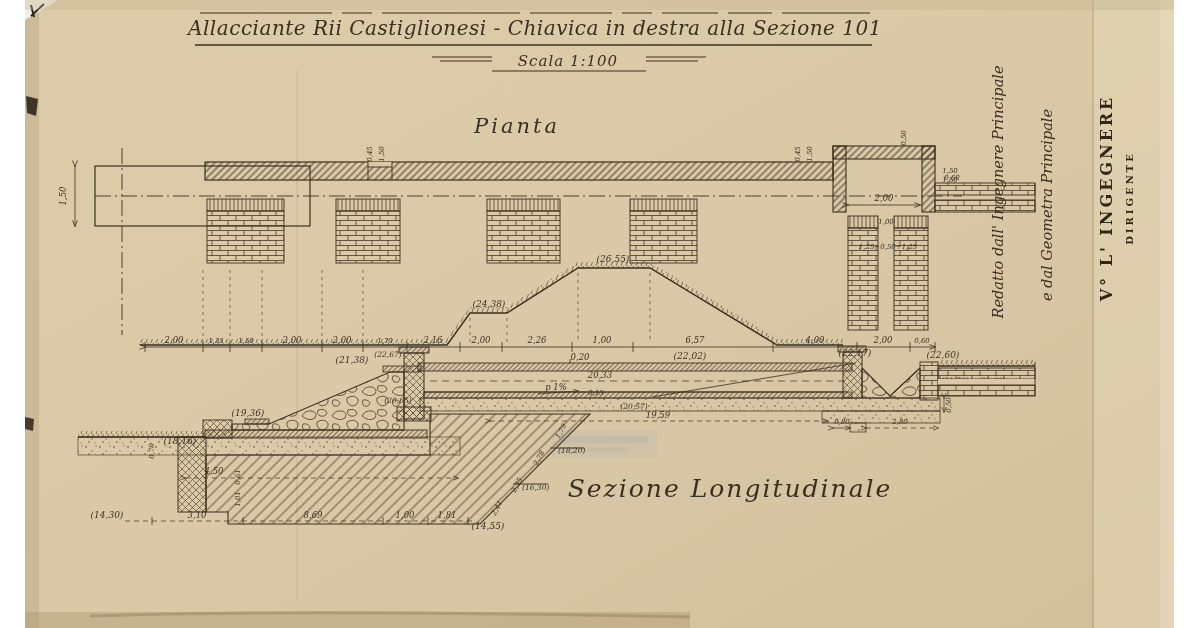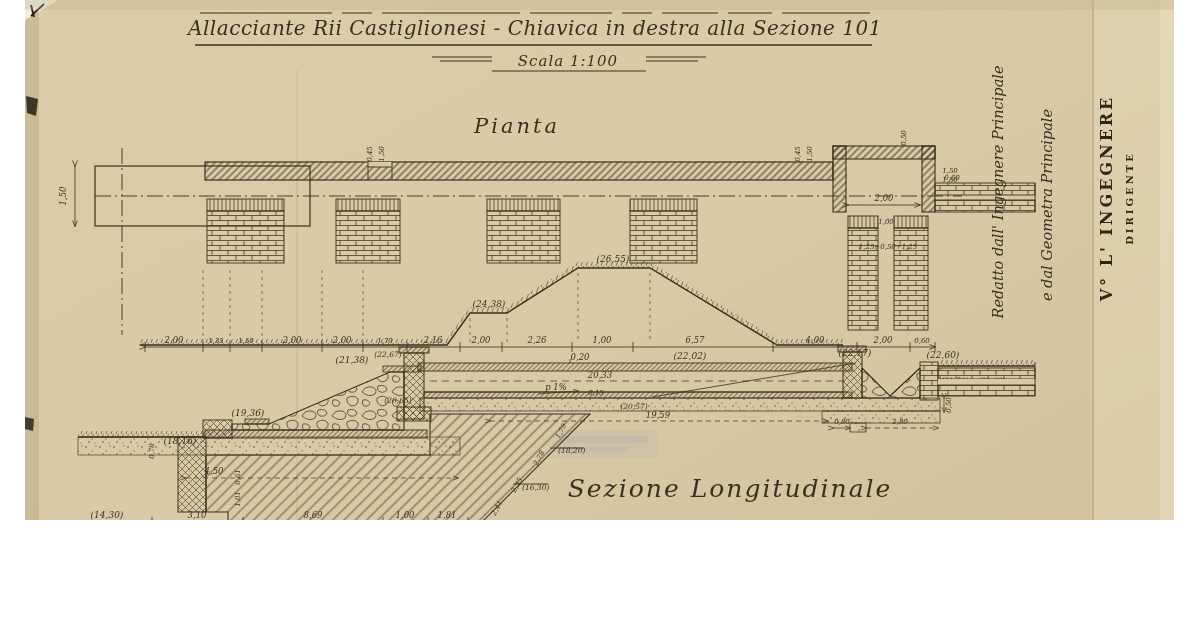--- a/index.html
+++ b/index.html
@@ -1,16 +1,16 @@
 <!DOCTYPE html>
 <html><head>
 <meta charset="utf-8">
 <style>
   html,body{margin:0;padding:0;background:#ffffff;}
-  .sheet{width:1200px;height:520px;position:relative;overflow:hidden;background:#ffffff;}
+  .sheet{width:1200px;height:628px;position:relative;overflow:hidden;background:#ffffff;}
   svg{display:block;}
   svg text{fill:#3a3020;font-family:"DejaVu Serif",serif;}
   .t-title{font-style:italic;font-size:20px;letter-spacing:.5px;}
   .t-scale{font-style:italic;font-size:15px;letter-spacing:1px;}
   .t-plan{font-style:italic;font-size:21px;letter-spacing:3px;}
   .t-big{font-style:italic;font-size:25px;letter-spacing:2px;}
   .t-note{font-style:italic;font-size:14.5px;}
   .t-stamp{font-weight:bold;font-size:16px;letter-spacing:3px;fill:#2e2717;}
   .t-stamp2{font-weight:bold;font-size:10px;letter-spacing:3px;fill:#2e2717;}
   .t-elev{font-style:italic;font-size:9px;}

